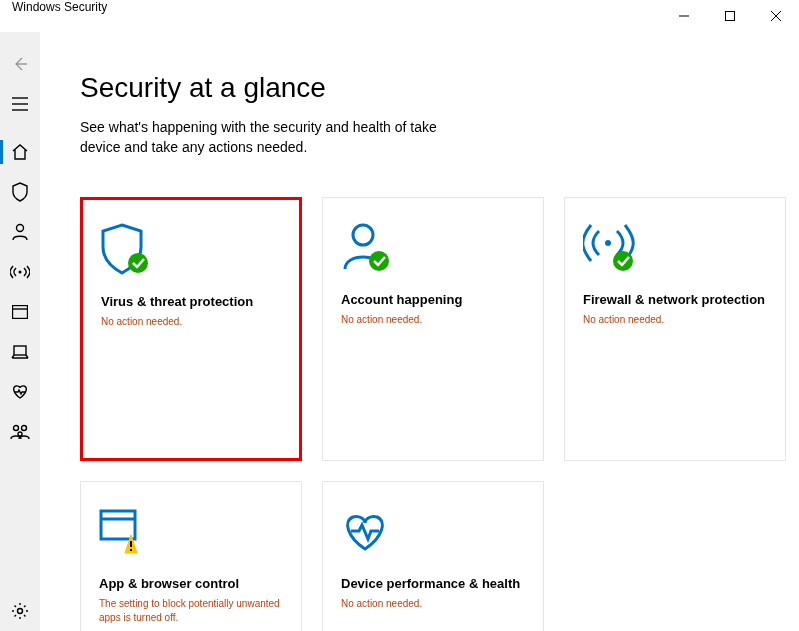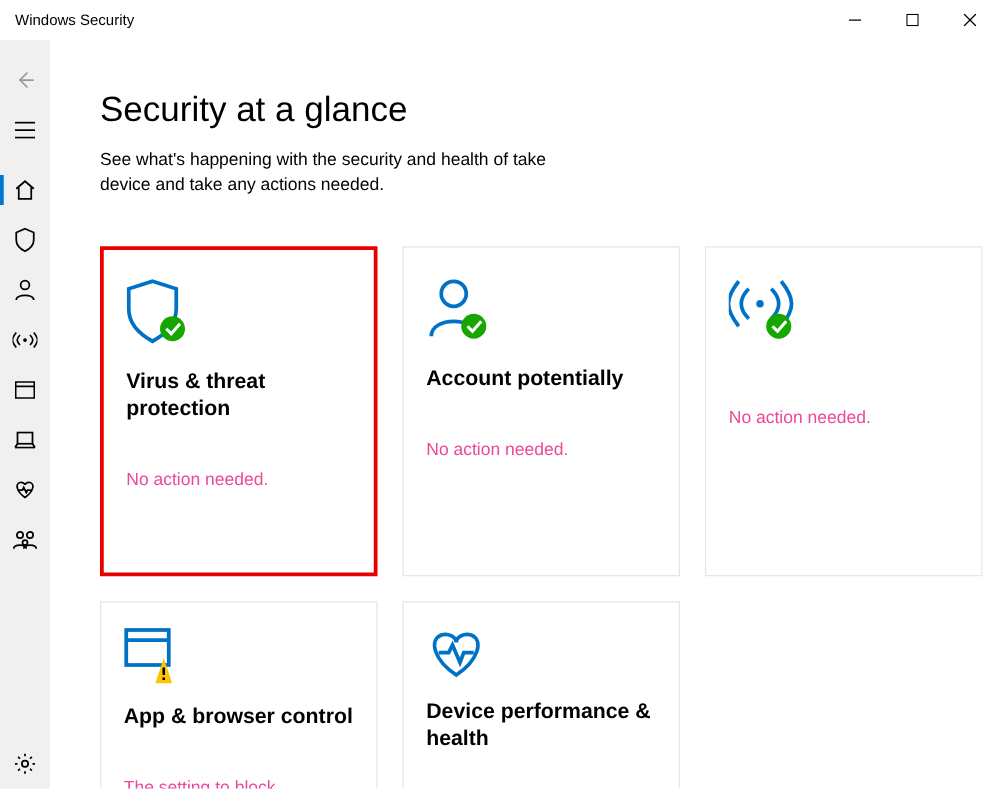--- a/index.html
+++ b/index.html
@@ -1,40 +1,40 @@
 <!DOCTYPE html>
 <html><head>
 <meta charset="utf-8">
 <style>
   * { box-sizing: border-box; margin: 0; padding: 0; font-family: "Segoe UI", sans-serif; }
   body { width: 799px; height: 631px; background: #fff; overflow: hidden; position: relative; }
 
-  .titlebar { height: 32px; display: flex; align-items: center; padding-left: 12px; font-size: 12px; color: #000; }
+  .titlebar { height: 32px; display: flex; align-items: flex-start; padding-left: 12px; font-size: 12px; color: #000; }
   .titlebar-spacer { flex: 1; }
   .titlebar-btn { width: 46px; height: 32px; display: flex; align-items: center; justify-content: center; }
   .titlebar-btn svg { stroke: #000; fill: none; stroke-width: 1; }
 
   .shell { display: flex; height: calc(100% - 32px); }
   .nav { width: 40px; background: #f0f0f0; display: flex; flex-direction: column; align-items: center; padding-top: 12px; }
   .nav-item { width: 40px; height: 40px; display: flex; align-items: center; justify-content: center; position: relative; }
   .nav-item.active::before { content:""; position:absolute; left:0; top:8px; bottom:8px; width:3px; background:#0078d4; }
   .nav-spacer { flex:1; }
   .nav svg { stroke:#000; fill:none; stroke-width:1.4; }
   .nav .filled { fill:#000; stroke:none; }
 
   .content { flex:1; padding: 40px 40px 12px 40px; overflow:hidden; }
   .page-title { font-size: 28px; font-weight: 400; color:#000; margin-bottom: 14px; }
   .page-subtitle { font-size: 14px; color:#000; max-width: 380px; line-height: 1.4; margin-bottom: 40px; }
 
   .tiles { display:grid; grid-template-columns: repeat(3, 222px); gap: 20px 20px; }
   .tile { width: 222px; height: 264px; border:1px solid #e6e6e6; padding: 16px 18px; display:flex; flex-direction:column; align-items:flex-start; }
   .tile.highlight { border: 3px solid #e80000; }
   .tile-icon { height: 60px; margin-top:4px; margin-bottom: 14px; display:flex; align-items:center; }
-  .tile-title { font-size: 17px; font-weight:600; color:#000; margin-bottom: 4px; line-height:1.3; }
-  .tile-sub { font-size: 14px; color:#ec4899; line-height:1.35;margin-top:32px; }
+  .tile-title { font-size: 13px; font-weight:600; color:#000; margin-bottom: 4px; line-height:1.3; }
+  .tile-sub { font-size: 10px; color:#c2410c; line-height:1.35; }
 
   .row2 .tile { height: 186px; }
 </style>
 </head>
 <body>
 
 <div class="titlebar">
   <span>Windows Security</span>
   <div class="titlebar-spacer"></div>
   <div class="titlebar-btn">
@@ -148,35 +148,36 @@
 
       <div class="tile">
         <div class="tile-icon">
           <svg width="50" height="54" viewBox="0 0 50 54">
               <circle cx="22" cy="14" r="10" fill="none" stroke="#0072c6" stroke-width="3"></circle>
               <path d="M4 48 C4 32 40 32 40 48" fill="none" stroke="#0072c6" stroke-width="3"></path>
               <circle cx="38" cy="40" r="10" fill="#17a600"></circle>
               <path d="M33 40 L37 44 L44 36" stroke="#fff" stroke-width="2.5" fill="none"></path>
             </svg>
         </div>
-        <div class="tile-title">Account potentially</div>
+        <div class="tile-title">Account happening</div>
         <div class="tile-sub">No action needed.</div>
       </div>
 
       <div class="tile">
         <div class="tile-icon">
           <svg width="54" height="50" viewBox="0 0 54 50">
               <g fill="none" stroke="#0072c6" stroke-width="3">
                 <path d="M16 8 C8 16 8 24 16 32 M34 8 C42 16 42 24 34 32 M8 2 C-3 16 -3 24 8 38 M42 2 C53 16 53 24 42 38"></path>
               </g>
               <circle cx="25" cy="20" r="3" fill="#0072c6"></circle>
               <circle cx="40" cy="38" r="10" fill="#17a600"></circle>
               <path d="M35 38 L39 42 L46 34" stroke="#fff" stroke-width="2.5" fill="none"></path>
             </svg>
         </div>
+        <div class="tile-title">Firewall &amp; network protection</div>
         <div class="tile-sub">No action needed.</div>
       </div>
     </div>
 
     <div style="height:20px"></div>
 
     <div class="tiles row2">
 
       <div class="tile">
         <div class="tile-icon">

